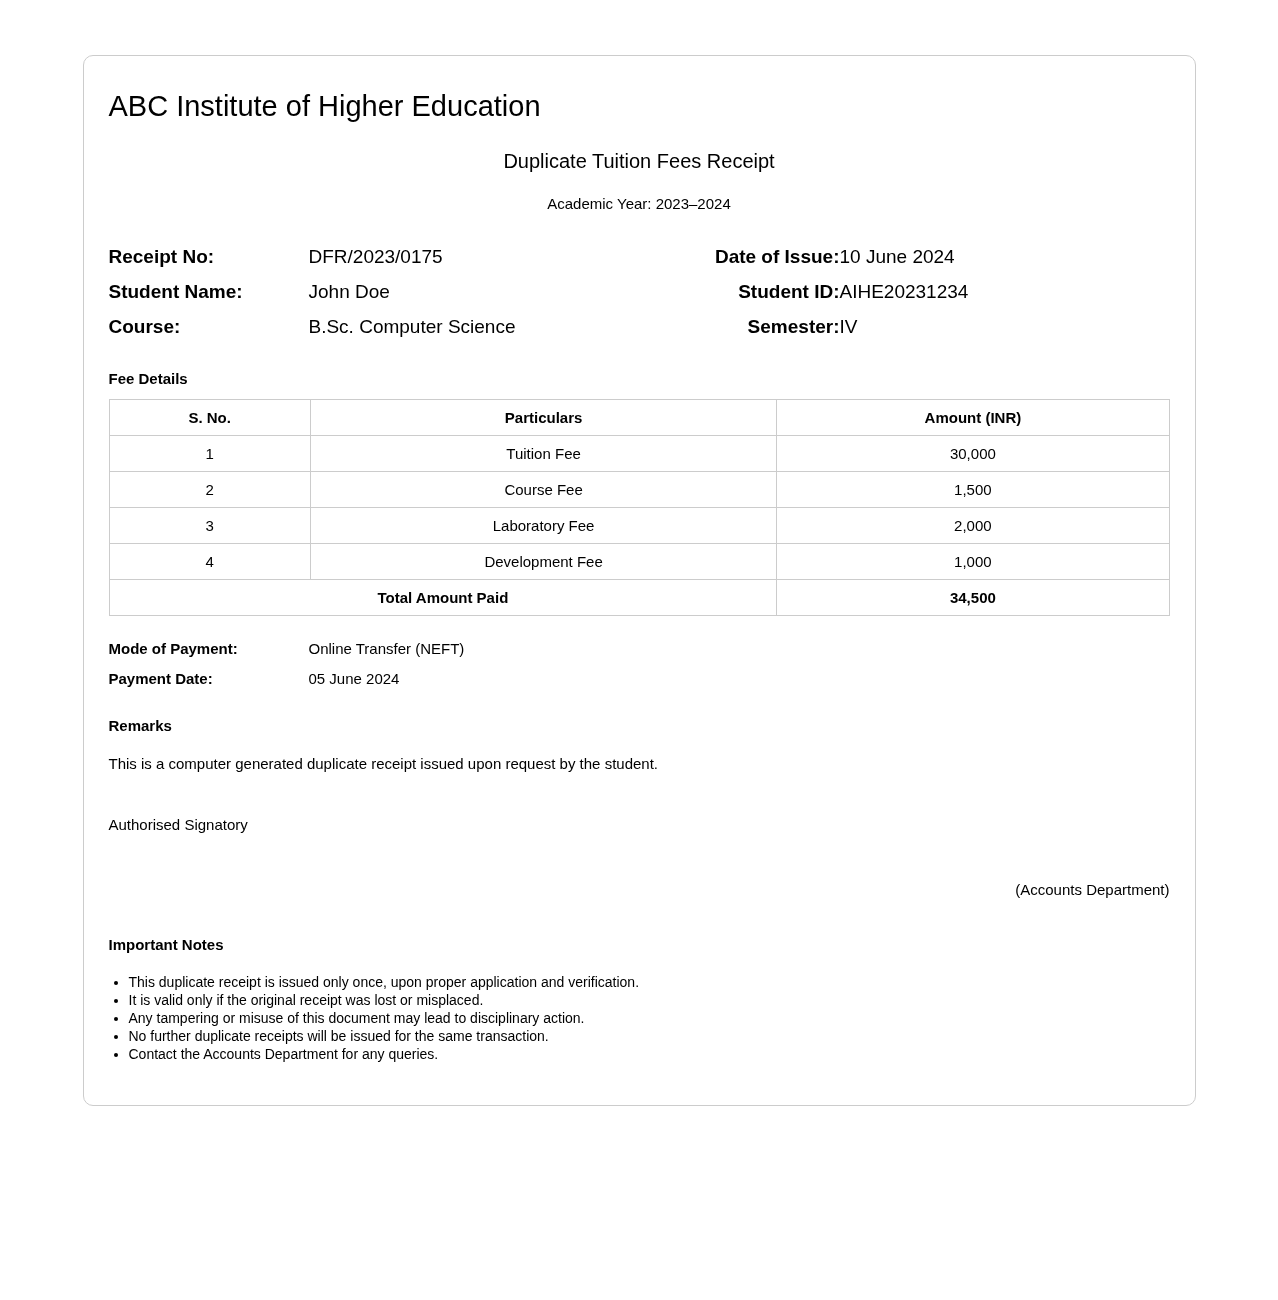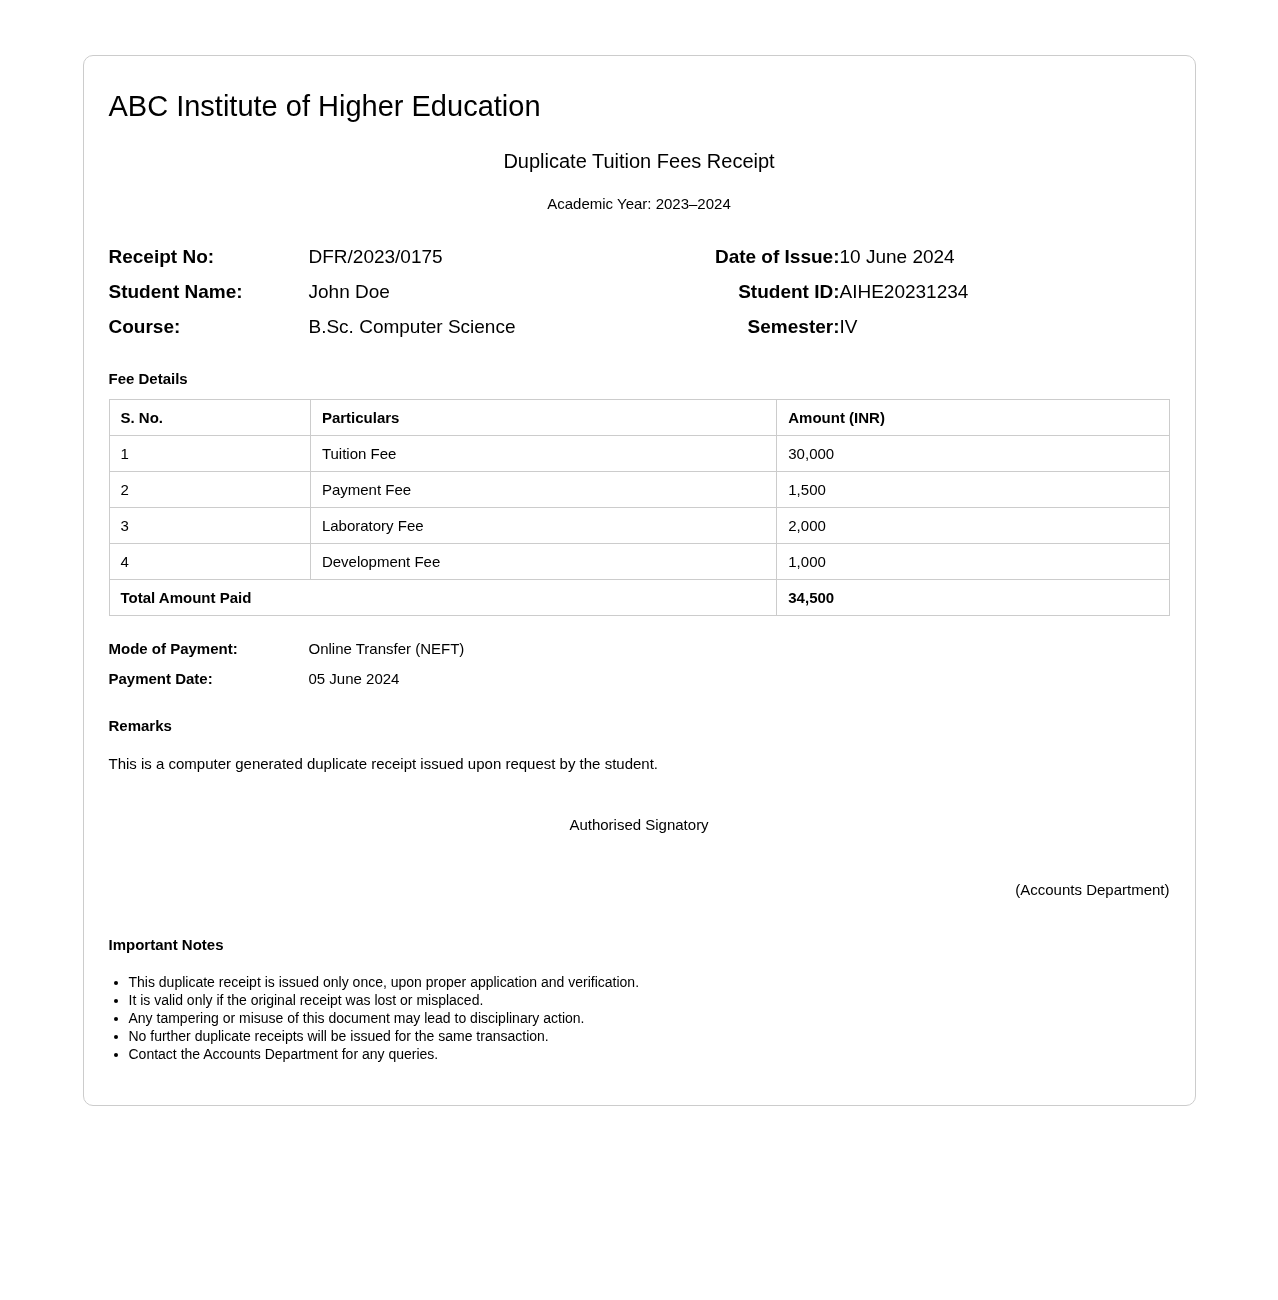--- a/index.html
+++ b/index.html
@@ -52,21 +52,21 @@
   }
   .fee-table {
     width: 100%;
     border-collapse: collapse;
     font-size: 15px;
     margin-top: 12px;
   }
   .fee-table th, .fee-table td {
     border: 1px solid #cccccc;
     padding: 9px 11px;
-    text-align: left;
+    text-align: center;
     font-weight: 400;
   }
   .fee-table th { font-weight: 700; }
   .col-sno { width: 19%; }
   .col-particulars { width: 44%; }
   .col-amount { width: 37%; }
   .total-row td { font-weight: 700; }
   .payment-grid {
     display: grid;
     grid-template-columns: 200px 1fr;
@@ -74,21 +74,21 @@
     font-size: 15px;
     margin-top: 24px;
   }
   .remarks-heading { margin-top: 30px; }
   .remarks-text {
     font-size: 15px;
     margin: 21px 0 0 0;
   }
   .signatory {
     font-size: 15px;
-    text-align: center;
+    text-align: left;
     margin-top: 44px;
   }
   .department {
     font-size: 15px;
     text-align: right;
     margin-top: 48px;
   }
   .notes-heading { margin-top: 38px; }
   .notes-list {
     margin: 20px 0 0 0;
@@ -135,21 +135,21 @@
       </tr>
     </thead>
     <tbody>
       <tr>
         <td>1</td>
         <td>Tuition Fee</td>
         <td>30,000</td>
       </tr>
       <tr>
         <td>2</td>
-        <td>Payment Fee</td>
+        <td>Course Fee</td>
         <td>1,500</td>
       </tr>
       <tr>
         <td>3</td>
         <td>Laboratory Fee</td>
         <td>2,000</td>
       </tr>
       <tr>
         <td>4</td>
         <td>Development Fee</td>

